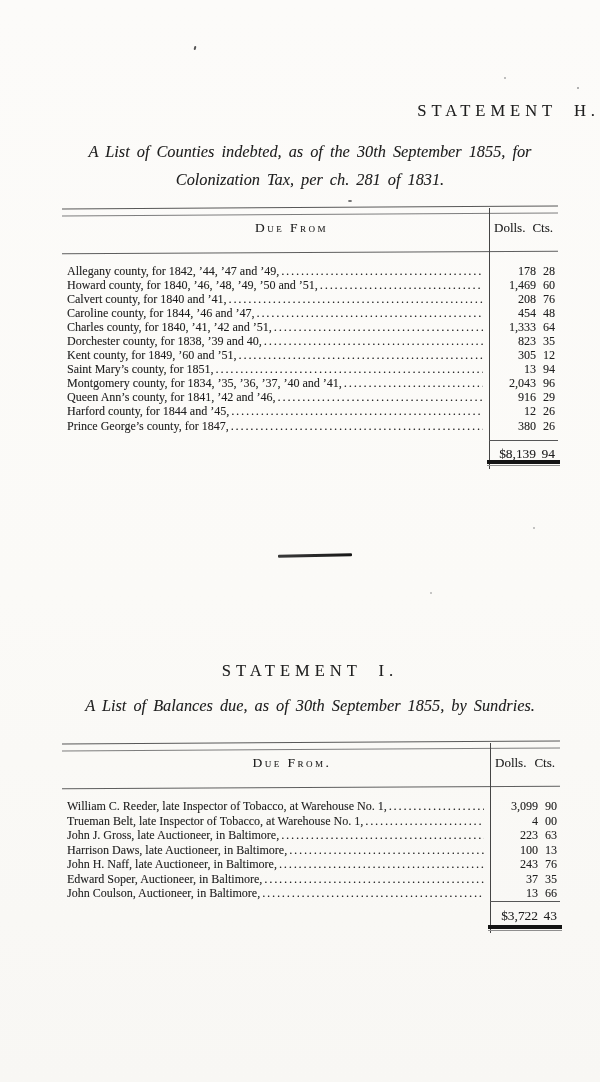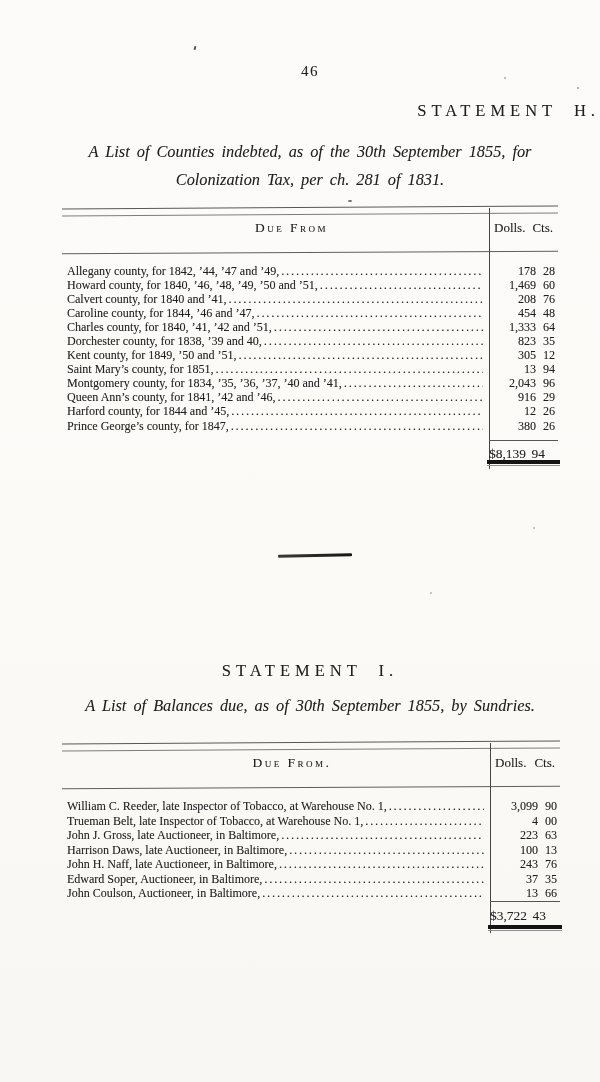--- a/index.html
+++ b/index.html
@@ -54,21 +54,21 @@
   .amt { display:flex; justify-content:flex-end; align-items:baseline;
     box-sizing:border-box; padding-right:3px; }
   #rows-h .amt { width:69px; }
   #rows-i .amt { width:70px; }
   .dolls { text-align:right; }
   .cts { width:19px; text-align:right; }
 
   .total-rule { position:absolute; border-top:1px solid #565656; }
   #table-h .total-rule { left:427px; width:69px; top:233px; }
   #table-i .total-rule { left:428px; width:70px; top:159px; }
-  .total-row { position:absolute; display:flex; align-items:baseline;
+  .total-row { position:absolute; display:flex; justify-content:flex-end; align-items:baseline;
     box-sizing:border-box; padding-right:3px; font-size:13.4px; line-height:15px; }
   #table-h .total-row { left:427px; width:69px; top:239px; }
   #table-i .total-row { left:428px; width:70px; top:166px; }
   .total-bar { position:absolute; height:7px;
     background:linear-gradient(to bottom,#141414 0,#141414 4px,transparent 4px,transparent 5px,#8f8f8f 5px,#8f8f8f 6px,transparent 6px); }
   #table-h .total-bar { left:425px; width:73px; top:253px; }
   #table-i .total-bar { left:426px; width:74px; top:183px; }
 
   .divider { position:absolute; left:278px; top:554px; width:74px; height:3px;
     background:linear-gradient(to right,#3a3a3a,#161616); transform:rotate(-1.1deg); border-radius:1px; }
@@ -86,21 +86,20 @@
 
 <div class="page">
 
   <div class="speck s1"></div>
   <div class="speck s2"></div>
   <div class="speck s3"></div>
   <div class="speck s4"></div>
   <div class="speck s5"></div>
   <div class="speck s6"></div>
 
-  <div class="centered pagenum">46</div>
 
   <div class="centered stmt-title" id="title-h">STATEMENT H.</div>
 
   <div class="centered caption" id="caption-h">
     <div>A List of Counties indebted, as of the 30th September 1855, for</div>
     <div>Colonization Tax, per ch. 281 of 1831.</div>
   </div>
 
   <div class="table" id="table-h">
     <div class="dbl-rule"></div>
@@ -154,21 +153,21 @@
   </div>
         <div class="row">
     <span class="row-name">Dorchester county, for 1838, ’39 and 40,</span>
     <span class="leader"></span>
     <span class="amt">
       <span class="dolls">823</span>
       <span class="cts">35</span>
     </span>
   </div>
         <div class="row">
-    <span class="row-name">Kent county, for 1849, ’50 and ’51,</span>
+    <span class="row-name">Kent county, for 1849, ’60 and ’51,</span>
     <span class="leader"></span>
     <span class="amt">
       <span class="dolls">305</span>
       <span class="cts">12</span>
     </span>
   </div>
         <div class="row">
     <span class="row-name">Saint Mary’s county, for 1851,</span>
     <span class="leader"></span>
     <span class="amt">

